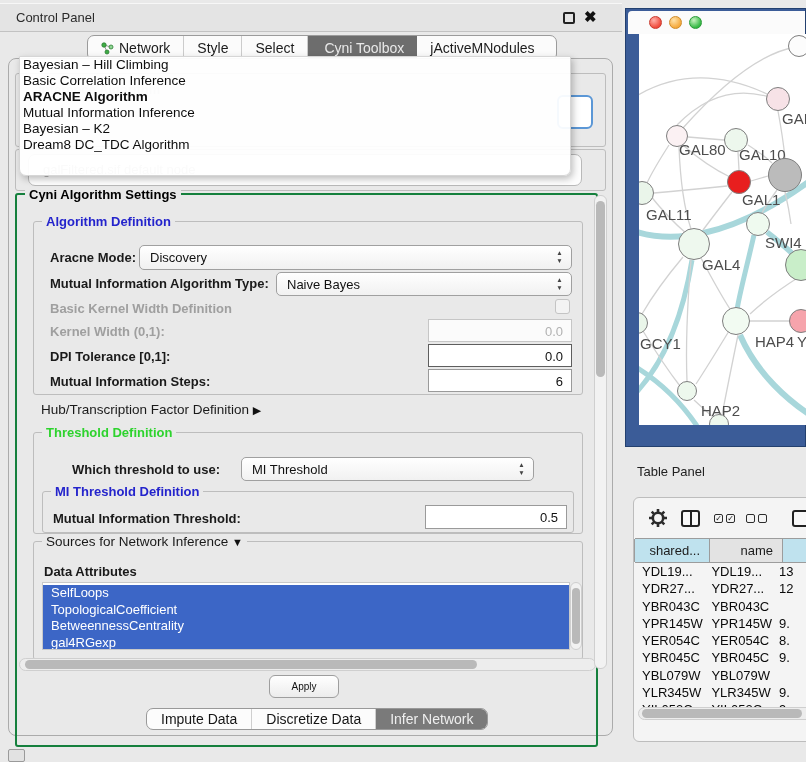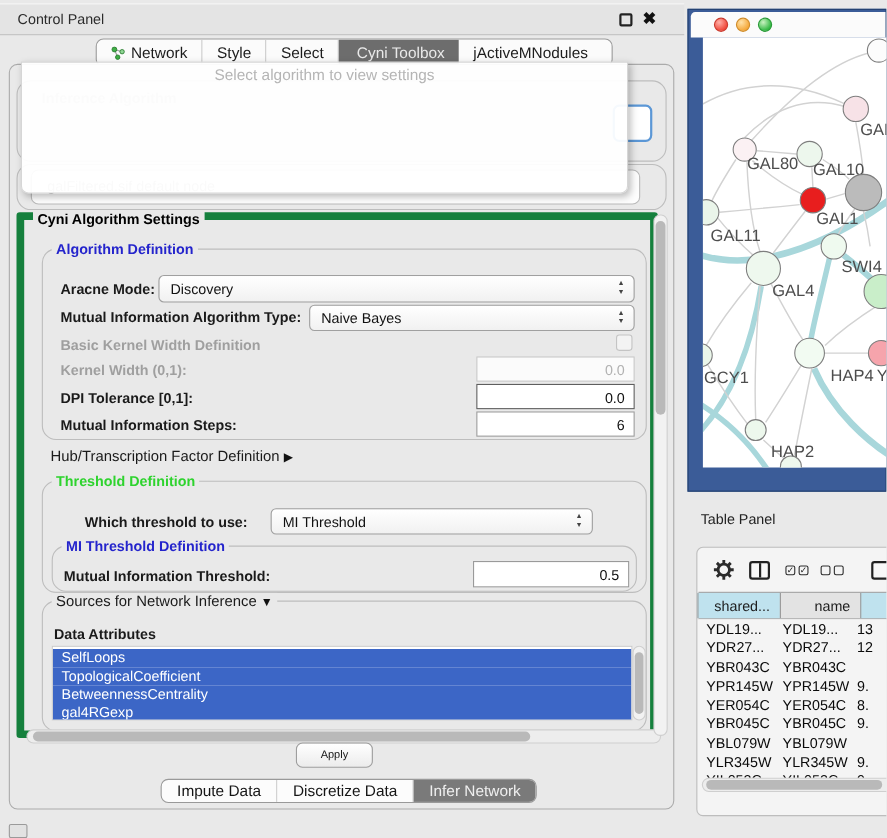--- a/index.html
+++ b/index.html
@@ -21,37 +21,37 @@
   .tab { display:flex; align-items:center; gap:5px; padding:0 13px; font-size:14px; color:#1c1c1c;
     border-right:1px solid #cccccc; white-space:nowrap; }
   .tab:last-child { border-right:none; }
   .tab.selected { background:#6d6d6d; color:#e9e9e9; border-right:none;padding-left:16px; }
   .net-icon { width:13px; height:13px; display:inline-block; }
 
   .main-panel { left:8px; top:58px; width:605px; height:678px; background:#e9e9e9;
     border:1px solid #ababab; border-radius:8px; }
 
   
-  .gb { position:absolute; border:1px solid #bdbdbd; border-radius:13px; }
+  .gb { position:absolute; border:1px solid #bdbdbd; border-radius:3px; }
   .gb-legend { position:absolute; top:-8px; left:8px; background:#e9e9e9; padding:0 4px;
     font-size:13px; font-weight:700; white-space:nowrap; }
   .ghost-label { position:absolute; font-size:13px; color:#b9b9b9; font-weight:700; }
   .ghost-combo { position:absolute; border:1px solid #b9b9b9; border-radius:7px; background:#fdfdfd;
     font-size:13px; color:#a4a4a4; padding:7px 0 0 14px; }
   .ghost-blue { position:absolute; border:2px solid #5b97d6; border-radius:6px; background:#ffffff; }
 
   
   .dropdown { left:18px; top:55px; width:552px; height:120px; background:rgba(255,255,255,0.94);
     border:1px solid #d6d6d6; border-radius:0 0 7px 7px; box-shadow:2px 3px 7px rgba(0,0,0,0.25); z-index:30; }
   .dd-placeholder { text-align:center; color:#b5b5b5; font-size:14px; padding-top:3px; height:24px; }
   .dd-item { font-size:13.5px; color:#0d0d0d; line-height:15.9px; padding-left:3px; white-space:nowrap; }
   .dd-item.bold { font-weight:700; }
 
   
-  .settings-gb { position:absolute; left:6px; top:134px; width:583px; height:478px; border:7px solid #15803d; border-radius:3px; }
+  .settings-gb { position:absolute; left:6px; top:134px; width:583px; height:554px; border:2px solid #15803d; border-radius:3px; }
   .blue-t { color:#2424cc; } .green-t { color:#2ed32e; } .black-t { color:#1a1a1a; }
   .lbl { position:absolute; font-size:13px; font-weight:700; color:#1a1a1a; white-space:nowrap; }
   .lbl.disabled { color:#9f9f9f; }
   .combo { position:absolute; background:linear-gradient(#ffffff,#f1f1f1); border:1px solid #a0a0a0;
     border-radius:5px; font-size:13px; color:#111; }
   .combo .val { position:absolute; left:10px; top:4px; }
   .combo .arrows { position:absolute; right:7px; top:3px; width:9px; font-size:6.5px; line-height:8px;
     color:#444; text-align:center; }
   .field { position:absolute; background:#ffffff; border:1px solid #9a9a9a; font-size:13px; color:#111;
     text-align:right; padding:4px 8px 0 0; }
@@ -148,21 +148,28 @@
       <div class="ghost-label" style="left:22px; top:8px;">Inference Algorithm</div>
     </div>
     <div class="ghost-blue" style="left:548px; top:36px; width:36px; height:34px;"></div>
     <div class="gb" style="left:6px; top:90px; width:591px; height:42px;">
       <div class="ghost-combo" style="left:12px; top:4px; width:554px; height:32px;">
         <span>galFiltered.sif default node</span>
       </div>
     </div>
 
     <div class="abs dropdown" style="top:-3px; left:10px;">
-      <div class="dd-placeholder">Select algorithm to view settings</div>
+      <div id="dd-items">
+          <div class="dd-item">Bayesian – Hill Climbing</div>
+          <div class="dd-item">Basic Correlation Inference</div>
+          <div class="dd-item bold">ARACNE Algorithm</div>
+          <div class="dd-item">Mutual Information Inference</div>
+          <div class="dd-item">Bayesian – K2</div>
+          <div class="dd-item">Dream8 DC_TDC Algorithm</div>
+        </div>
     </div>
 
     <div class="settings-gb">
       <div class="gb-legend">Cyni Algorithm Settings</div>
 
       <div class="gb" style="left:16px; top:26px; width:550px; height:174px;">
         <div class="gb-legend blue-t">Algorithm Definition</div>
 
         <div class="lbl" style="left:16px; top:28px;">Aracne Mode:</div>
         <div class="combo" style="left:105px; top:23px; width:433px; height:25px;">

